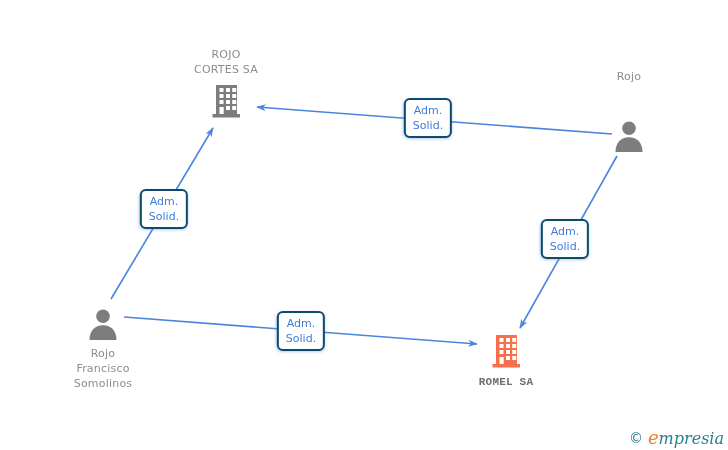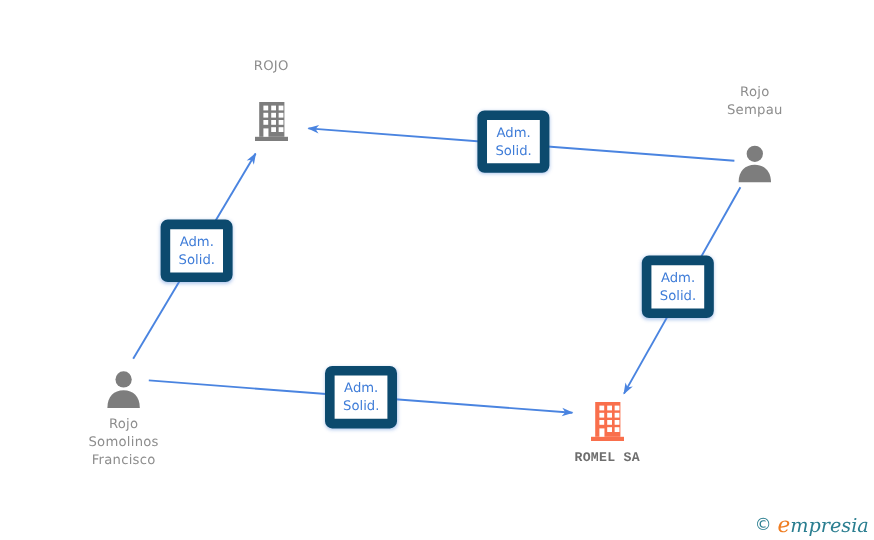--- a/index.html
+++ b/index.html
@@ -10,21 +10,21 @@
   #edges-layer{position:absolute;left:0;top:0;width:728px;height:450px;}
   .node{position:absolute;cursor:pointer;}
   .node-icon{position:absolute;display:block;}
   .node-text{
     position:absolute;width:140px;text-align:center;
     font-size:11px;line-height:15px;color:#8d8d8d;letter-spacing:.2px;
   }
   .node-text.emphasis{font-weight:bold;color:#6e6e6e;font-family:Liberation Mono, monospace;}
   .edge-label{
     position:absolute;transform:translate(-50%,-50%);
-    background:#ffffff;border:8px solid #0c4a6e;border-radius:6px;
+    background:#ffffff;border:2px solid #0c4a6e;border-radius:6px;
     box-shadow:0 1px 3px rgba(90,140,220,.45);
     padding:3px 7px;text-align:center;
     font-size:11px;line-height:15px;color:#3e7cd8;white-space:nowrap;
   }
   #logo{
     position:absolute;right:4px;bottom:2px;display:flex;align-items:center;gap:5px;
     font-family:"DejaVu Serif","Liberation Serif",serif;font-style:italic;
   }
   #logo .copy{color:#2a7e90;font-size:14px;font-style:normal;font-family:"DejaVu Sans",sans-serif;}
   #logo .word{font-size:16px;color:#2a7e90;font-style:italic;}
@@ -58,41 +58,41 @@
             <rect x="18" y="17" width="4" height="4" fill="#fff"></rect>
             <rect x="18" y="23" width="4" height="4" fill="#fff"></rect>
             <rect x="24.2" y="5" width="4" height="4" fill="#fff"></rect>
             <rect x="24.2" y="11" width="4" height="4" fill="#fff"></rect>
             <rect x="24.2" y="17" width="4" height="4" fill="#fff"></rect>
             <rect x="24.2" y="23" width="4" height="4" fill="#fff"></rect>
             <rect x="11.5" y="24" width="4.2" height="7" fill="#fff"></rect>
           </svg></span>
         <div class="node-text" style="left: 156px; top: 47px;">
           <div>ROJO</div>
+          <div>CORTES SA</div>
         </div>
       </div>
       <div class="node">
         <span class="node-icon" style="left: 612px; top: 120px;"><svg width="34" height="32" viewBox="0 0 34 32">
             <circle cx="17" cy="8.2" r="6.8" fill="#7d7d7d"></circle>
             <path d="M3.5 32 C3.5 22.5 9 17.3 17 17.3 C25 17.3 30.5 22.5 30.5 32 Z" fill="#7d7d7d"></path>
           </svg></span>
         <div class="node-text" style="left: 559px; top: 69px;">
           <div>Rojo</div>
-          <div>Sempau</div>
         </div>
       </div>
       <div class="node">
         <span class="node-icon" style="left: 86px; top: 308px;"><svg width="34" height="32" viewBox="0 0 34 32">
             <circle cx="17" cy="8.2" r="6.8" fill="#7d7d7d"></circle>
             <path d="M3.5 32 C3.5 22.5 9 17.3 17 17.3 C25 17.3 30.5 22.5 30.5 32 Z" fill="#7d7d7d"></path>
           </svg></span>
         <div class="node-text" style="left: 33px; top: 346px;">
           <div>Rojo</div>
+          <div>Francisco</div>
           <div>Somolinos</div>
-          <div>Francisco</div>
         </div>
       </div>
       <div class="node">
         <span class="node-icon" style="left: 488px; top: 333px;"><svg width="36" height="36" viewBox="0 0 36 36">
             <rect x="8" y="2" width="21" height="29" fill="#f96f4c"></rect>
             <rect x="4.5" y="31" width="27.5" height="3.5" fill="#f96f4c"></rect>
             <rect x="11.5" y="5" width="4" height="4" fill="#fff"></rect>
             <rect x="11.5" y="11" width="4" height="4" fill="#fff"></rect>
             <rect x="11.5" y="17" width="4" height="4" fill="#fff"></rect>
             <rect x="18" y="5" width="4" height="4" fill="#fff"></rect>

